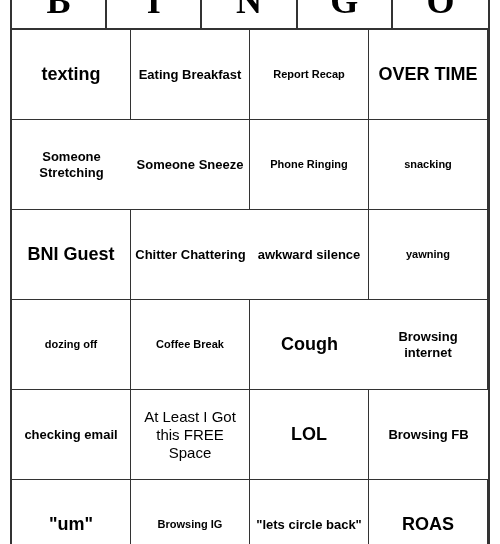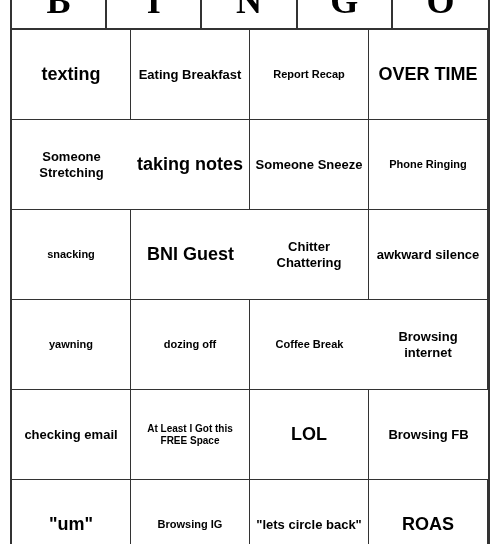--- a/index.html
+++ b/index.html
@@ -76,22 +76,22 @@
       font-size: 18px;
       font-weight: bold;
     }
 
     .bingo-cell.medium-text {
       font-size: 11px;
       font-weight: bold;
     }
 
     .bingo-cell.free-space {
-      font-size: 10px;
-      font-weight: bold;
+      font-size: 15px;
+      font-weight: normal;
     }
   </style>
 </head>
 <body>
 
 <div class="bingo-card">
   <div class="bingo-header">
     <div class="bingo-header-cell">B</div>
     <div class="bingo-header-cell">I</div>
     <div class="bingo-header-cell">N</div>
@@ -99,32 +99,32 @@
     <div class="bingo-header-cell">O</div>
   </div>
   <div class="bingo-grid">
 
     <div class="bingo-cell large-text">texting</div>
     <div class="bingo-cell">Eating Breakfast</div>
     <div class="bingo-cell medium-text">Report Recap</div>
     <div class="bingo-cell large-text">OVER TIME</div>
     <div class="bingo-cell">Someone Stretching</div>
 
-    <div class="bingo-cell large-text">taking notes</div>
     <div class="bingo-cell">Someone Sneeze</div>
     <div class="bingo-cell medium-text">Phone Ringing</div>
     <div class="bingo-cell medium-text">snacking</div>
     <div class="bingo-cell large-text">BNI Guest</div>
 
     <div class="bingo-cell">Chitter Chattering</div>
     <div class="bingo-cell">awkward silence</div>
     <div class="bingo-cell medium-text">yawning</div>
     <div class="bingo-cell medium-text">dozing off</div>
     <div class="bingo-cell medium-text">Coffee Break</div>
 
+    <div class="bingo-cell large-text">Cough</div>
     <div class="bingo-cell">Browsing internet</div>
     <div class="bingo-cell">checking email</div>
     <div class="bingo-cell free-space">At Least I Got this FREE Space</div>
     <div class="bingo-cell large-text">LOL</div>
 
     <div class="bingo-cell">Browsing FB</div>
     <div class="bingo-cell large-text">"um"</div>
     <div class="bingo-cell medium-text">Browsing IG</div>
     <div class="bingo-cell">"lets circle back"</div>
     <div class="bingo-cell large-text">ROAS</div>

